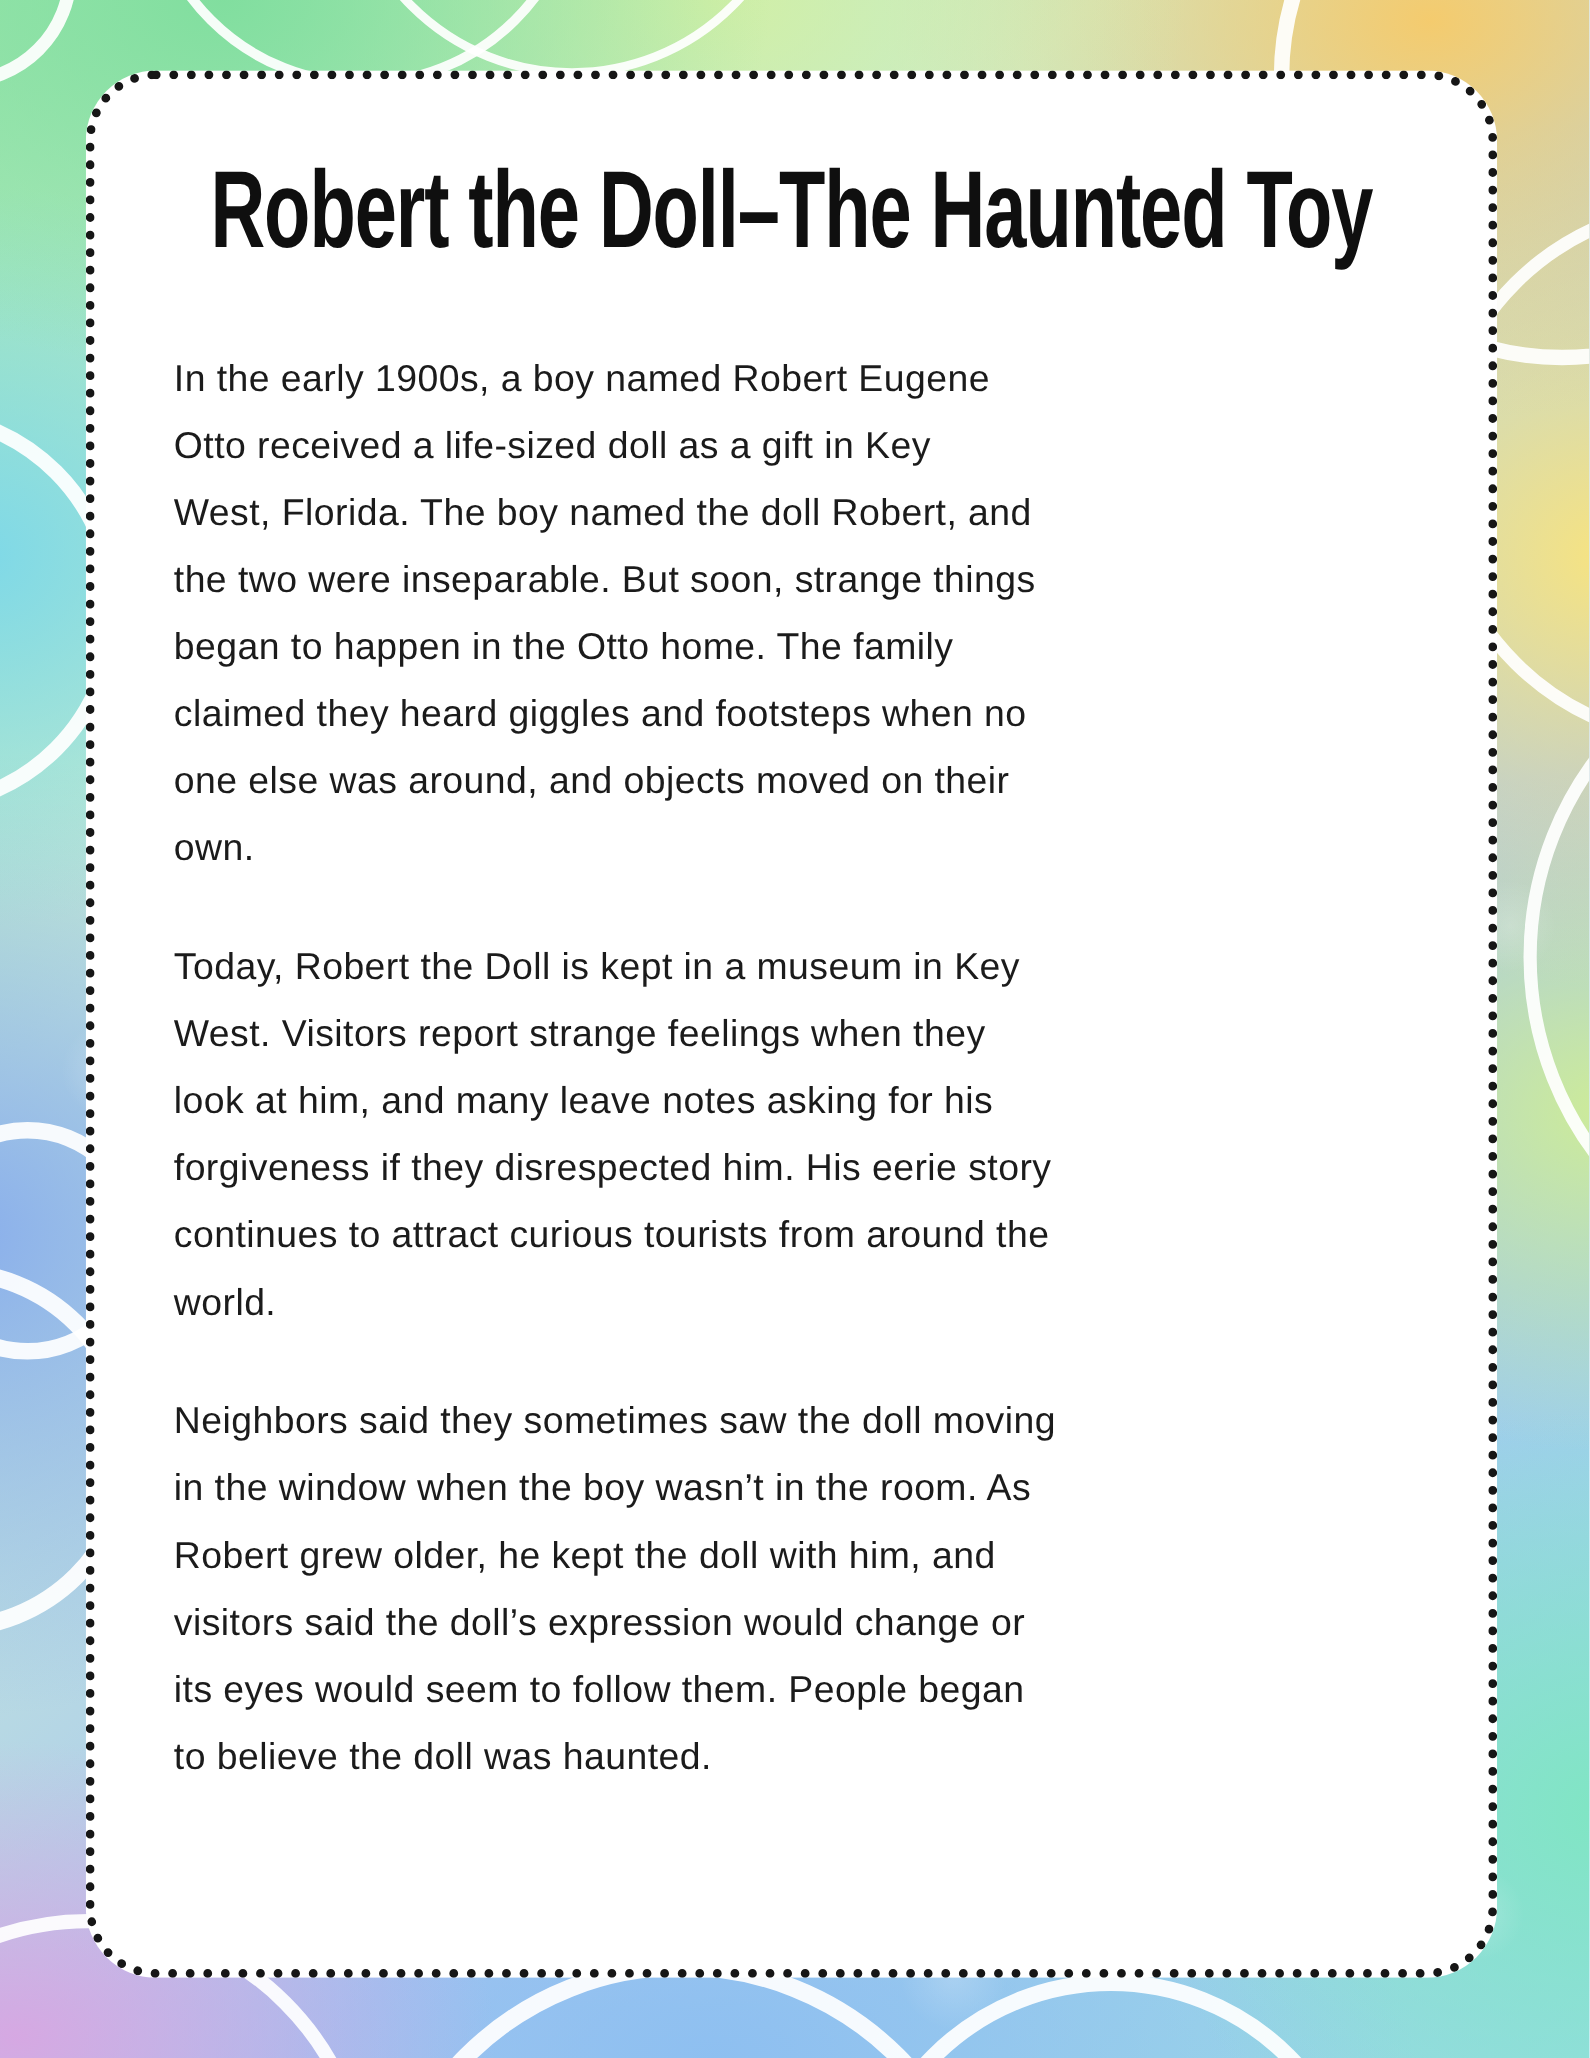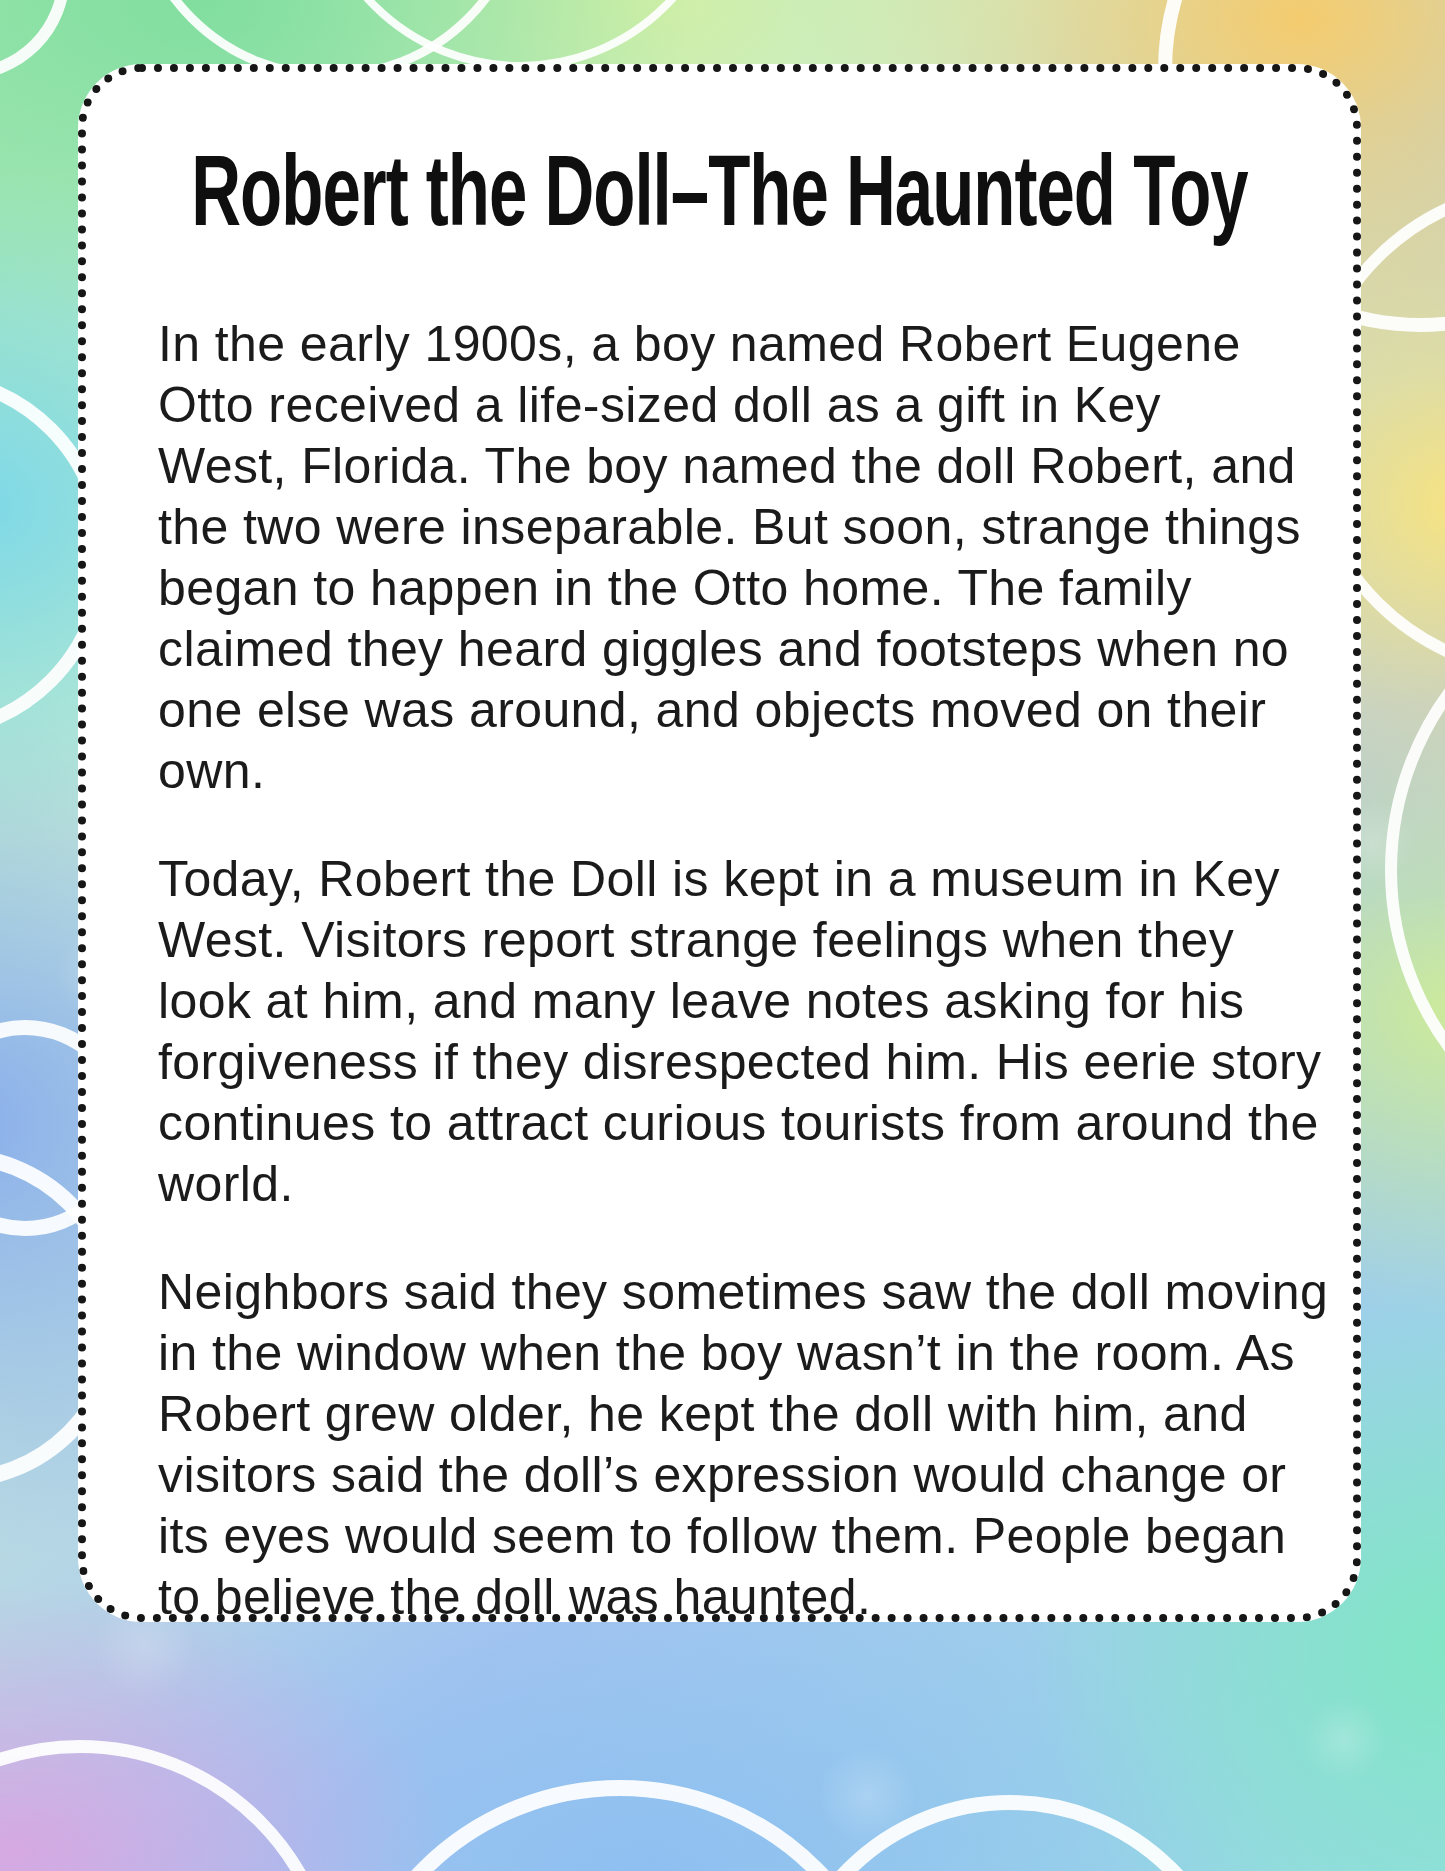--- a/index.html
+++ b/index.html
@@ -33,40 +33,40 @@
       radial-gradient(circle 75px at 10% 88%, rgba(255,255,255,.18), rgba(255,255,255,0) 70%),
       radial-gradient(circle 70px at 60% 96%, rgba(255,255,255,.20), rgba(255,255,255,0) 70%),
       radial-gradient(circle 60px at 93% 93%, rgba(255,255,255,.20), rgba(255,255,255,0) 70%);
   }
   .ring{
     position:absolute;border-radius:50%;
     border:14px solid rgba(255,255,255,.92);
     box-sizing:border-box;
   }
   .card{
-    position:absolute;left:78px;top:64px;width:1283px;height:1558px;
+    position:absolute;left:78px;top:64px;width:1283px;height:1734px;
     box-sizing:border-box;
     background:#ffffff;
     border:8px dotted #161616;
     border-radius:64px;
     z-index:2;
   }
   .title{
     position:absolute;top:62px;left:0;right:0;
     margin:0;text-align:center;
     font-size:69px;font-weight:700;color:#0f0f0f;
     letter-spacing:-1px;white-space:nowrap;
     transform:scaleY(1.44);transform-origin:center top;
   }
   .passage{
     position:absolute;top:242px;left:72px;width:1196px;
   }
   .passage p{
     margin:0 0 47px 0;
-    font-size:50px;line-height:61px;
+    font-size:34px;line-height:61px;
     color:#1b1b1b;letter-spacing:.4px;
     white-space:pre-line;
   }
 </style>
 </head>
 <body>
 
 <div class="page">
 
   <div class="ring" style="left:-140px;top:-130px;width:210px;height:210px;border-width:12px;"></div>

